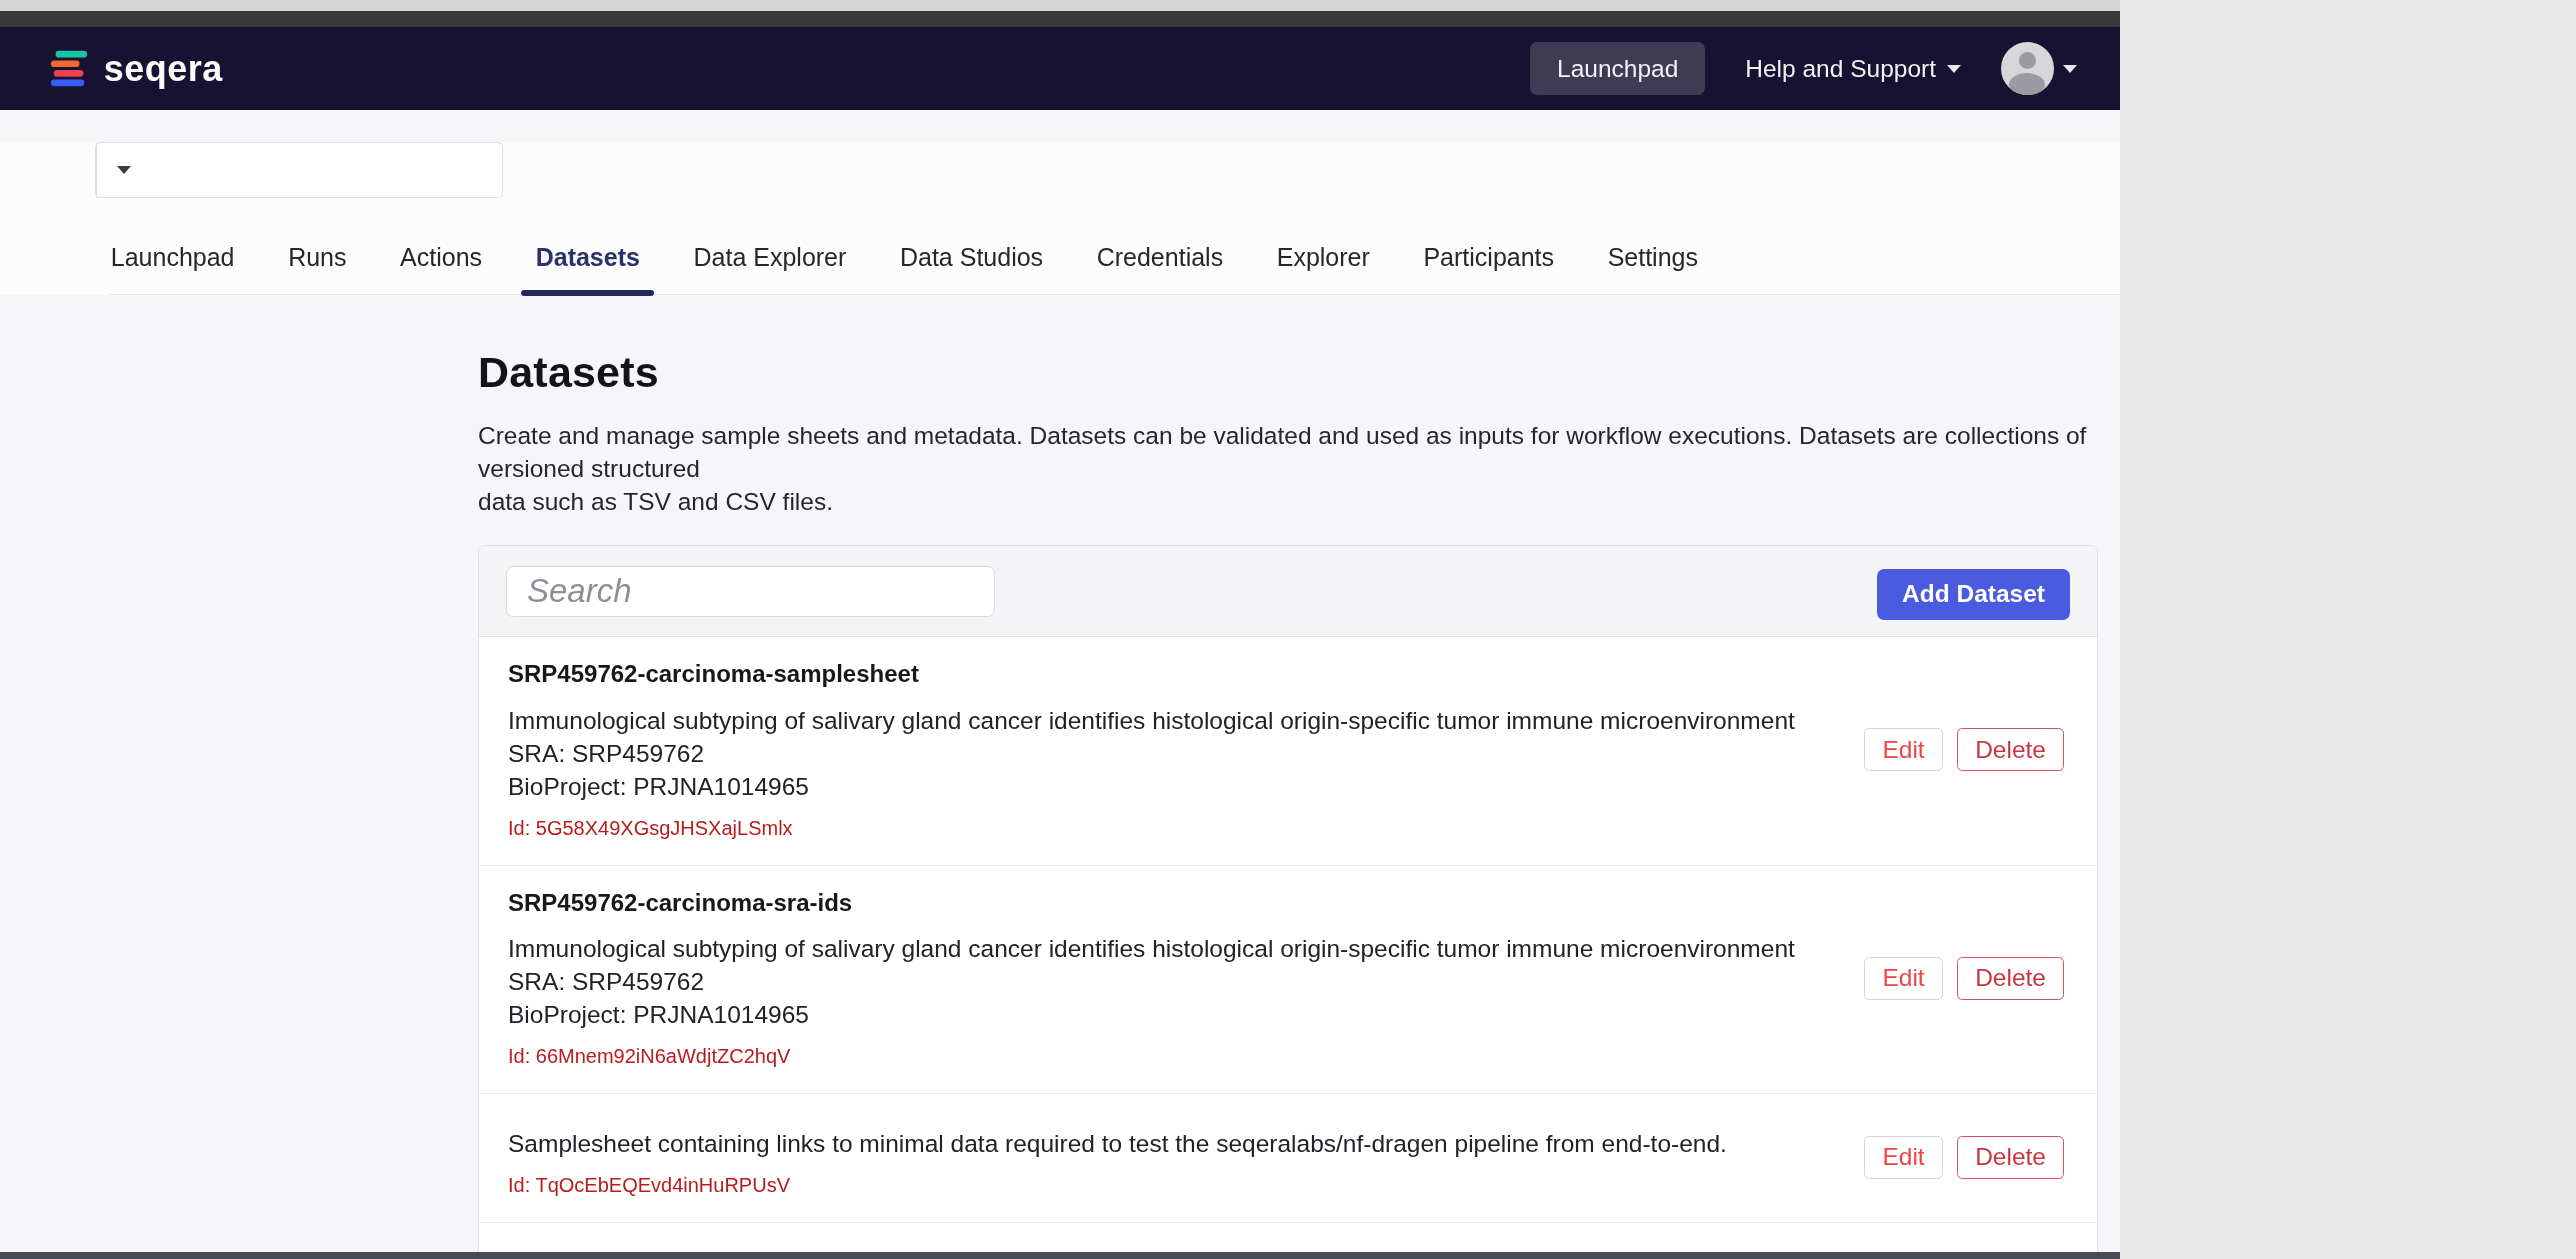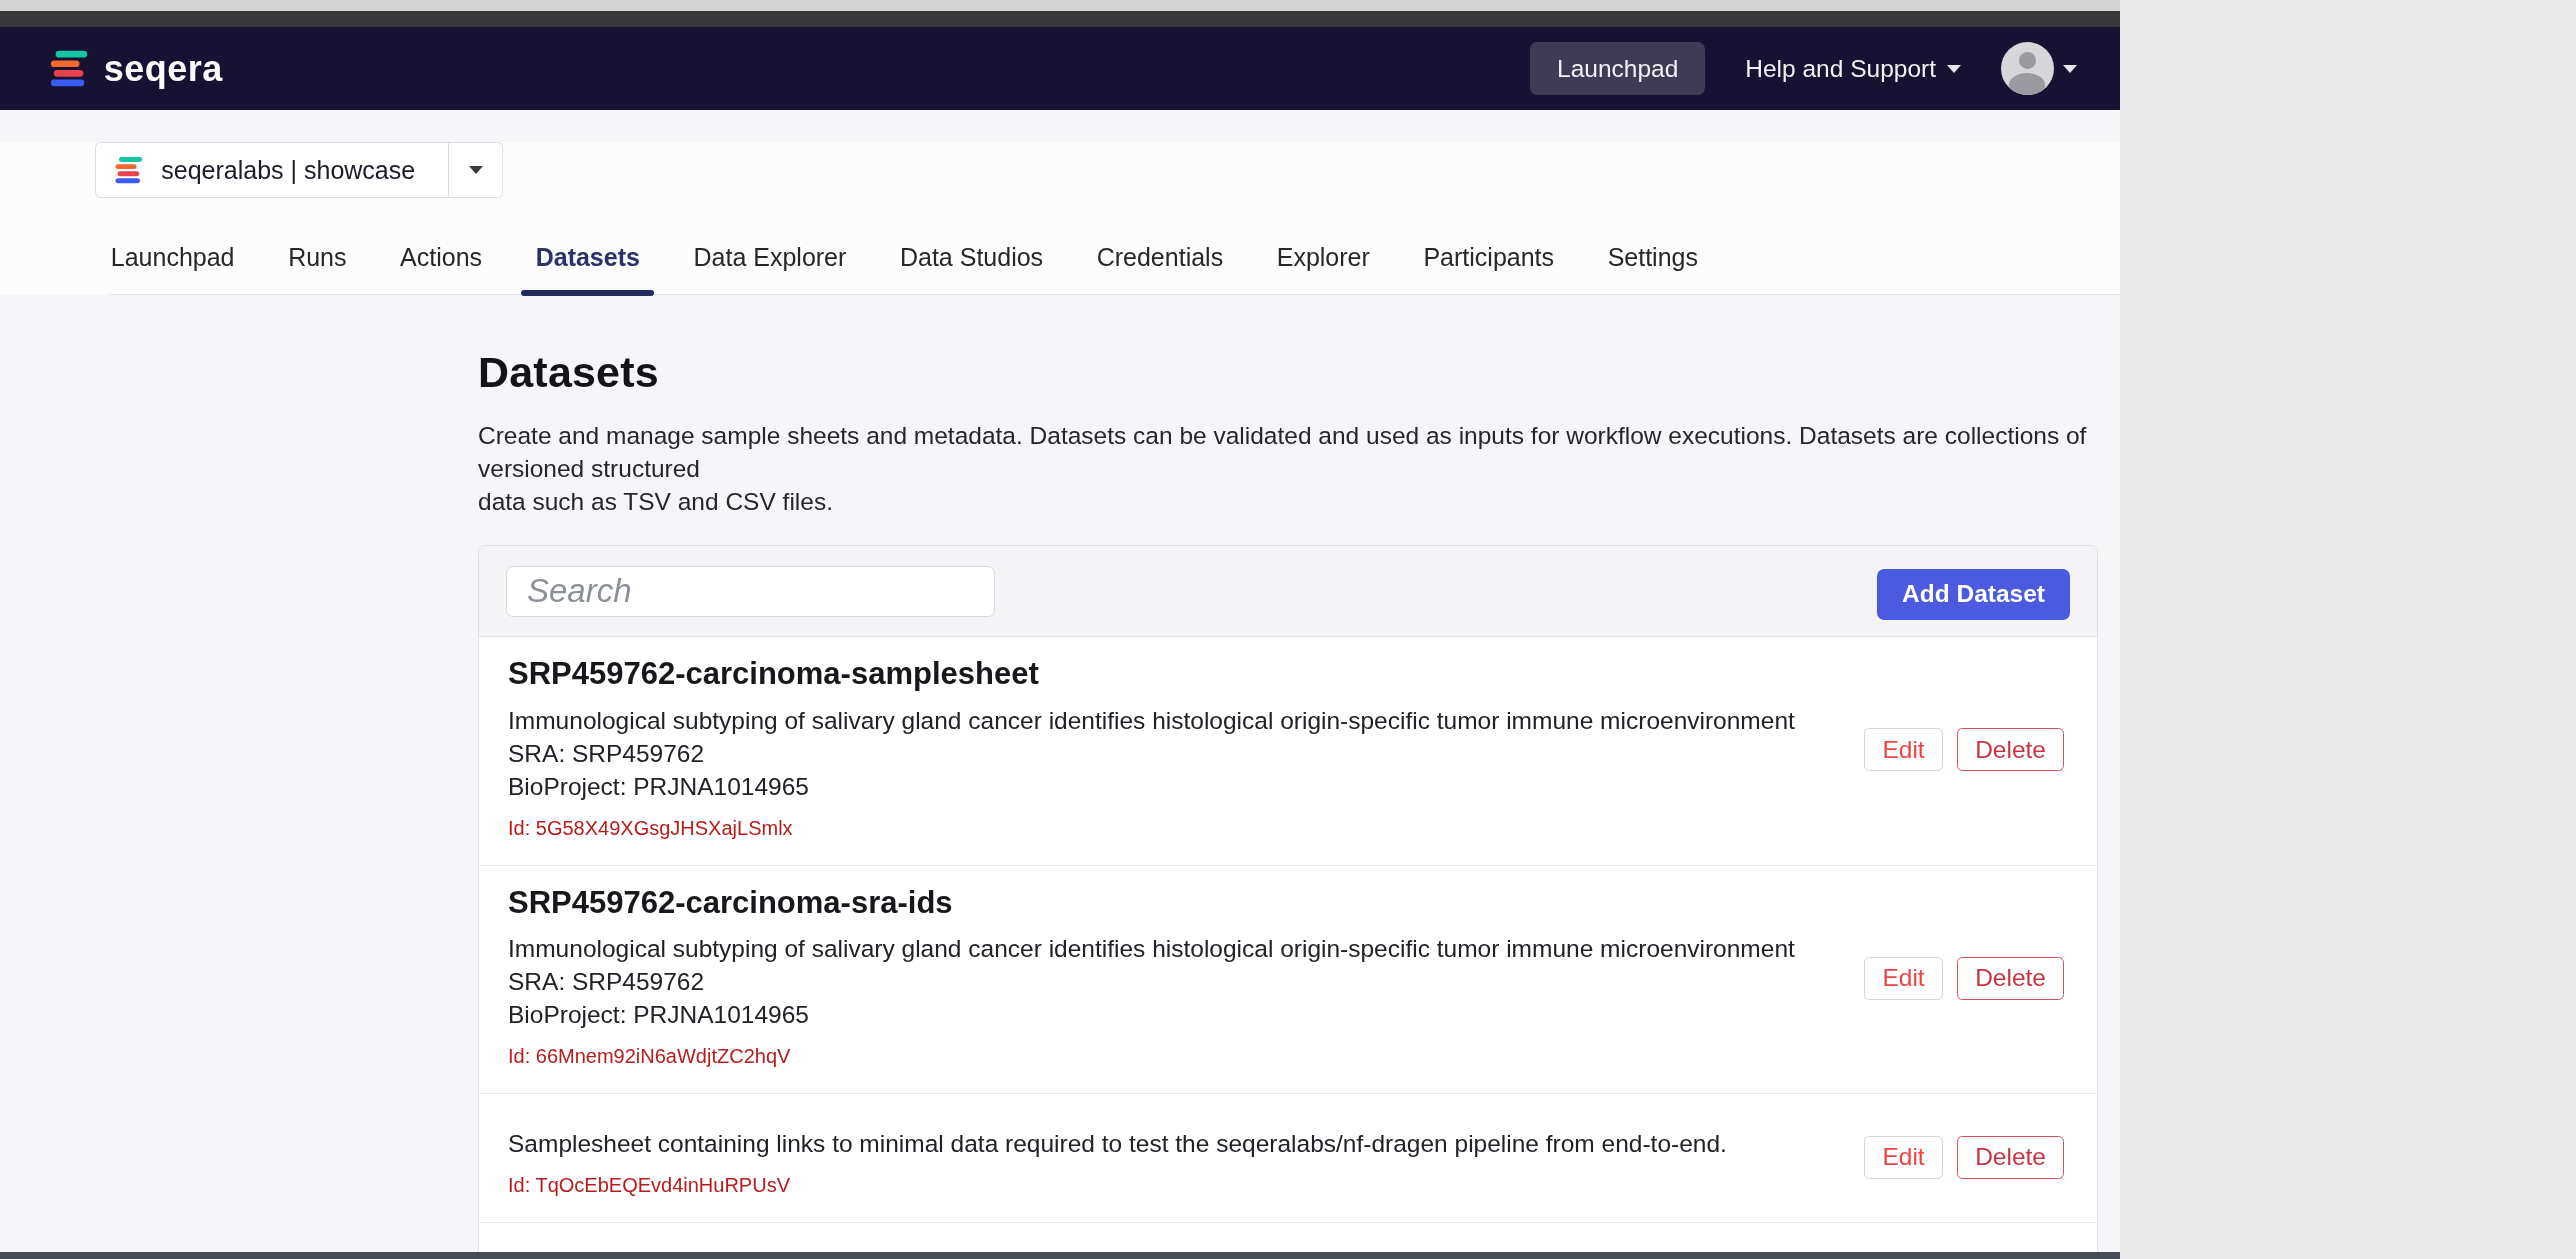--- a/index.html
+++ b/index.html
@@ -75,21 +75,21 @@
     font-family:inherit; font-size:33px; padding:0 20px; color:#2a2b31; outline:none;
   }
   .search-input::placeholder { color:#8a8f98; font-style:italic; }
   .btn-add {
     background:#4a5bdf; color:#fff; border:none; border-radius:7.2px; height:51px;
     padding:0 25px; font-size:24.5px; font-family:inherit; font-weight:600; cursor:pointer;margin-top:6px;
   }
 
   .row { display:flex; justify-content:space-between; padding:20px 33px 22px 29px; }
   .row + .row { border-top:0.9px solid #eaeaec; }
-  .row-title { font-size:31px; font-weight:700; color:#17181c; line-height:34px; }
+  .row-title { font-size:24px; font-weight:700; color:#17181c; line-height:34px; }
   .row-desc { margin-top:12.7px; font-size:24.5px; color:#212227; line-height:33px; }
   .row-id { margin-top:11px; font-size:20px; color:#b91c1c; line-height:29px; }
   .row-actions { display:flex; gap:14.5px; align-self:center; flex-shrink:0; margin-left:36px; }
   .btn-edit {
     background:#fff; border:0.9px solid #d4d4d9; border-radius:5.4px; height:43px; padding:0 17px;
     font-size:24.5px; font-family:inherit; color:#ef4444; cursor:pointer;
   }
   .btn-delete {
     background:#fff; border:0.9px solid #d2525c; border-radius:5.4px; height:43px; padding:0 17px;
     font-size:24.5px; font-family:inherit; color:#c63540; cursor:pointer;
@@ -126,29 +126,20 @@
           <div class="head"></div>
           <div class="torso"></div>
         </div>
         <span class="caret-down-light"></span>
       </div>
     </div>
   </div>
 
   <div class="upper">
     <div class="workspace">
-      <div class="workspace-main">
-        <svg width="31" height="31" viewBox="0 0 44 44">
-          <rect x="7" y="3" width="33" height="7" rx="3.5" fill="#18c5a3"></rect>
-          <rect x="2" y="13" width="30" height="7" rx="3.5" fill="#f4682f"></rect>
-          <rect x="5" y="23" width="31" height="7" rx="3.5" fill="#e8414f"></rect>
-          <rect x="2" y="33" width="35" height="7" rx="3.5" fill="#3a5cf6"></rect>
-        </svg>
-        <span class="workspace-label">seqeralabs | showcase</span>
-      </div>
       <div class="workspace-caret">
         <span class="caret-down-dark"></span>
       </div>
     </div>
 
     <div class="tabs">
       <div class="tab">Launchpad</div>
       <div class="tab">Runs</div>
       <div class="tab">Actions</div>
       <div class="tab active">Datasets</div>

